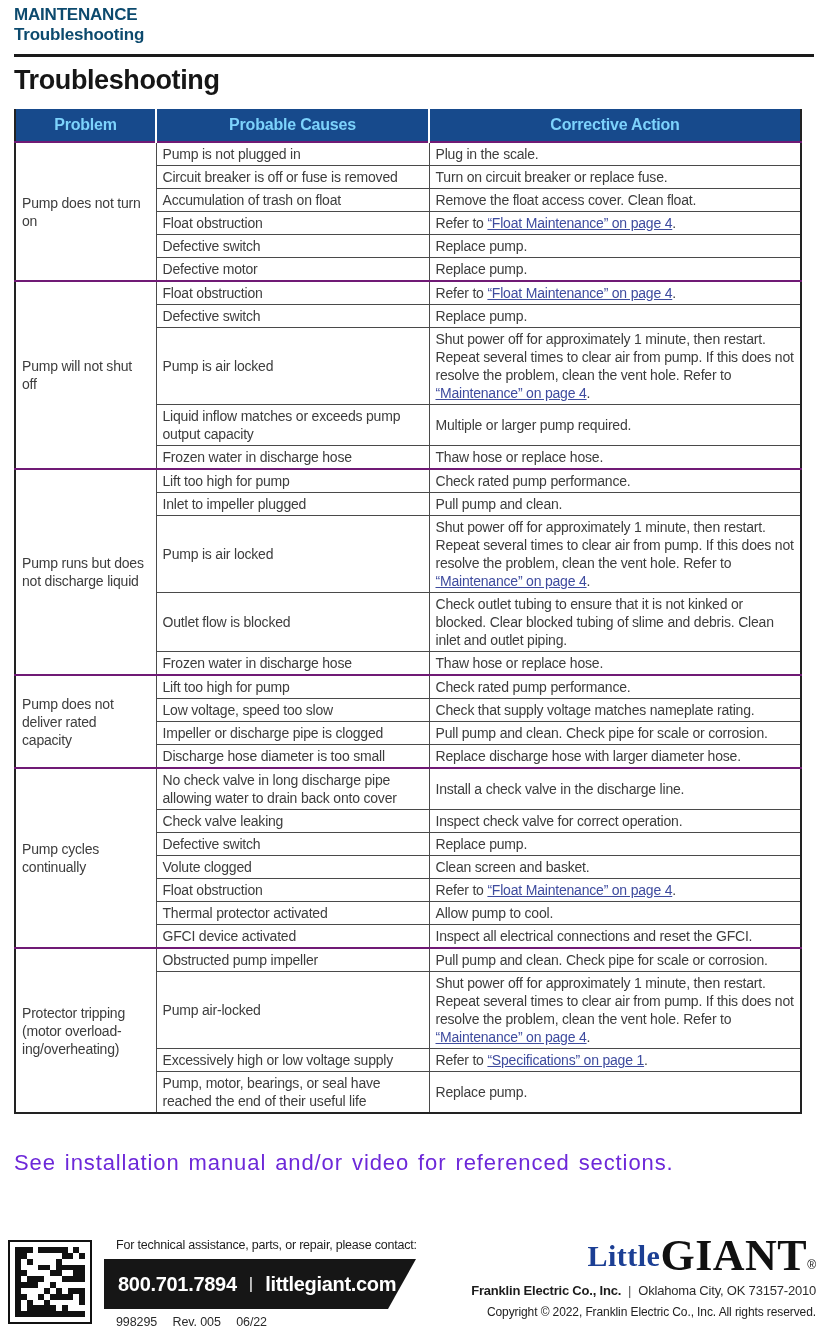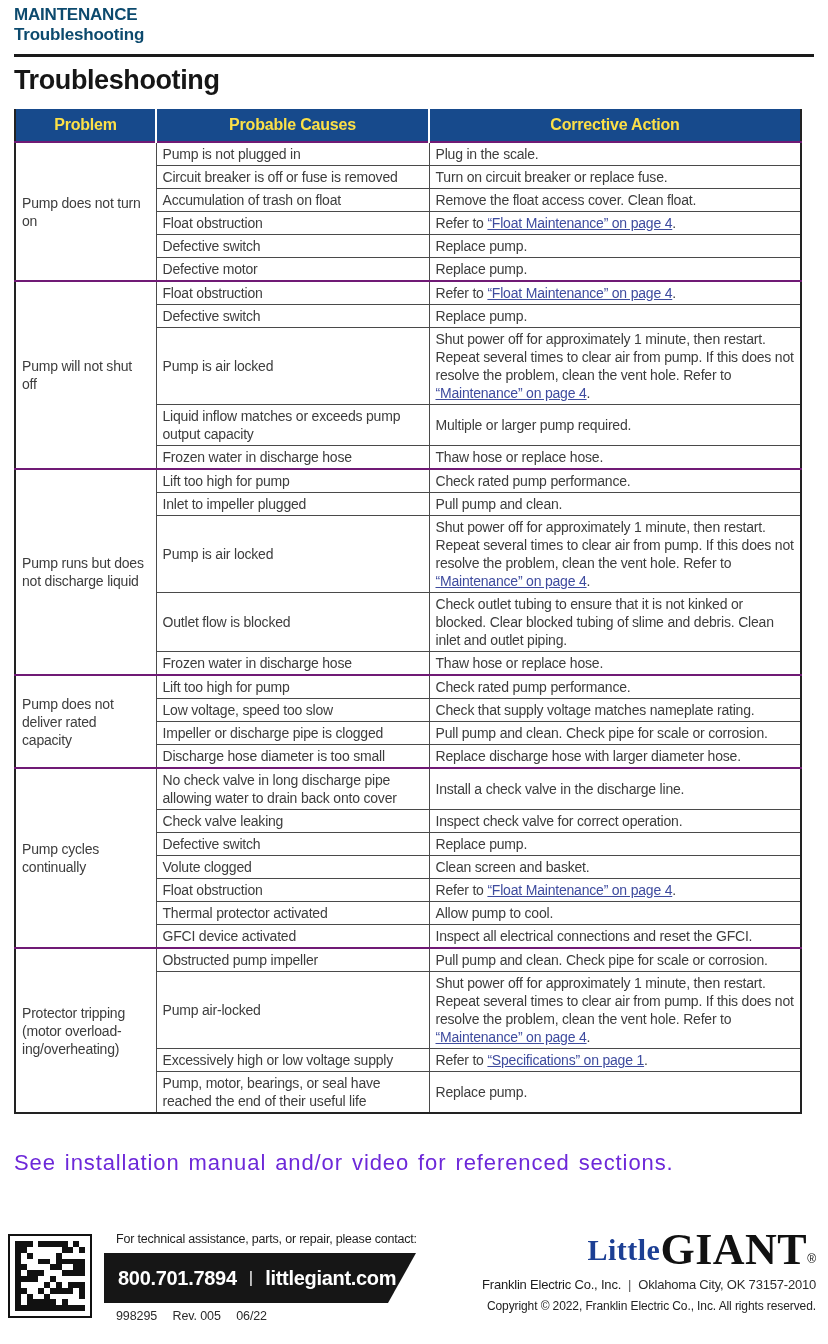--- a/index.html
+++ b/index.html
@@ -25,41 +25,41 @@
   
   table.ts{
     border-collapse:collapse;table-layout:fixed;
     width:786px;margin:13px 14px 0 14px;
     border:2px solid #222;border-top:none;
   }
   table.ts col.c1{width:141px;}
   table.ts col.c2{width:273px;}
   table.ts col.c3{width:372px;}
   table.ts th{
-    background:#174a8c;color:#fde047;font-size:16px;font-weight:700;
+    background:#174a8c;color:#7dd3fc;font-size:16px;font-weight:700;
     text-align:center;padding:7px 4px;border:none;letter-spacing:-0.2px;
   }
   table.ts th + th{border-left:2px solid #ffffff;}
   table.ts tbody td{
     border:1px solid #4a4a4a;
     padding:2px 6px;font-size:14px;line-height:18px;color:#3d3d3d;
     vertical-align:middle;letter-spacing:-0.2px;
   }
   table.ts tr.group-start td{border-top:2px solid #701a75;}
   td.problem{vertical-align:middle;}
   .link{color:#3e4b9e;text-decoration:underline;cursor:pointer;}
 
   
   .note{
     margin:36px 14px 0 14px;font-size:22px;color:#6d28d9;
     letter-spacing:0.9px;word-spacing:2px;font-weight:400;
   }
 
   
-  .footer{position:absolute;left:0;right:0;bottom:12px;height:104px;}
+  .footer{position:absolute;left:0;right:0;bottom:6px;height:104px;}
   .qr-wrap{
     position:absolute;left:8px;top:6px;width:80px;height:80px;
     border:2px solid #111;background:#fff;display:flex;align-items:center;justify-content:center;
   }
   .contact{position:absolute;left:104px;top:4px;width:330px;}
   .contact-label{font-size:12.5px;color:#1d1d1d;margin-left:12px;letter-spacing:-0.2px;}
   .banner{
     margin-top:7px;background:#161616;color:#fff;width:312px;height:50px;
     clip-path:polygon(0 0,100% 0,calc(100% - 28px) 100%,0 100%);
     display:flex;align-items:center;padding-left:14px;box-sizing:border-box;gap:12px;
@@ -74,21 +74,21 @@
   .logo .little{
     font-family:"Liberation Serif", serif;font-weight:700;font-size:30px;color:#1c3f94;
     letter-spacing:0.5px;vertical-align:4px;
   }
   .logo .giant{
     font-family:"Liberation Serif", serif;font-weight:700;font-size:44px;color:#111;
     letter-spacing:0.5px;
   }
   .logo .reg{font-size:12px;color:#111;vertical-align:1px;}
   .company-line{margin-top:5px;font-size:13px;color:#1c1c1c;letter-spacing:-0.2px;}
-  .company-line .company{font-weight:400;margin-left:17px;}
+  .company-line .company{font-weight:700;margin-left:17px;}
   .company-line .pipe{margin:0 7px;color:#555;font-weight:300;}
   .company-line .address{font-weight:400;color:#2c2c2c;}
   .copyright{margin-top:7px;font-size:12px;color:#222;letter-spacing:-0.1px;}
 </style>
 </head>
 <body>
 
 <div class="page">
 
   <div class="eyebrow">

